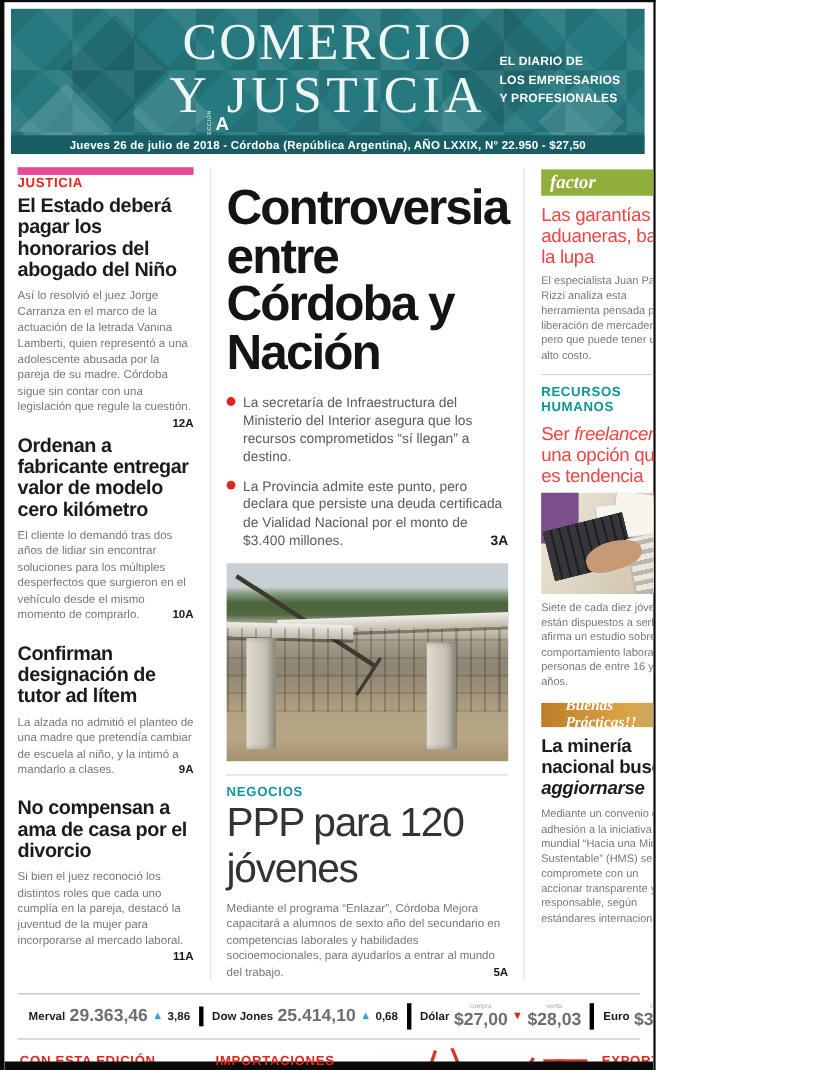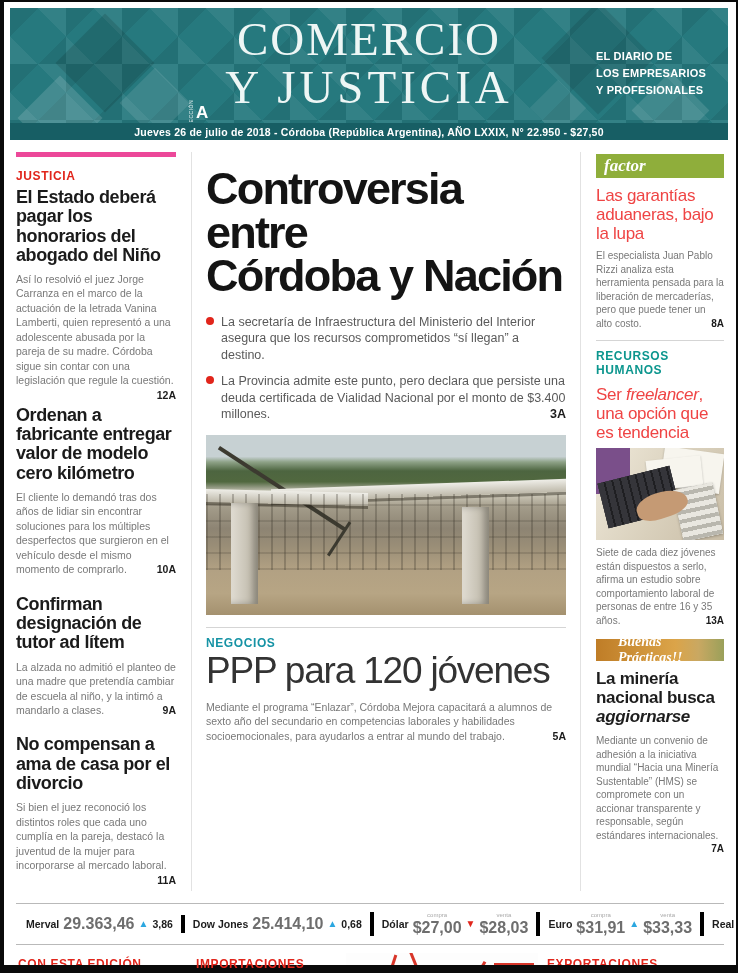--- a/index.html
+++ b/index.html
@@ -1,17 +1,17 @@
 <!DOCTYPE html>
 <html><head>
 <meta charset="utf-8">
 <style>
   * { margin:0; padding:0; box-sizing:border-box; }
   html,body { width:750px; background:#fff; font-family:"Liberation Sans", sans-serif; }
-  .page { position:relative; width:738px; height:973px; background:#fff;
+  .page { position:relative; width:596px; height:973px; background:#fff;
           border-left:4px solid #0a0a0a; border-top:2px solid #0a0a0a; border-right:2px solid #0a0a0a; overflow:hidden; }
 
   
   .masthead { position:relative; margin:6px 8px 0 6px; height:132px; background:#26797e; overflow:hidden; }
   .mh-pattern { position:absolute; inset:0;
      background-image:
        linear-gradient(45deg, rgba(255,255,255,0.06) 25%, transparent 25%, transparent 75%, rgba(255,255,255,0.06) 75%),
        linear-gradient(135deg, rgba(0,0,0,0.07) 25%, transparent 25%, transparent 75%, rgba(0,0,0,0.07) 75%);
      background-size:56px 56px; }
   .dia { position:absolute; transform:rotate(45deg); }
@@ -27,21 +27,21 @@
 
   
   .content { padding:12px 12px 0 12px; }
   .top-grid { display:grid; grid-template-columns:160px 1fr 128px; gap:0 15px; min-height:523px; }
 
   .kicker { font-size:12px; font-weight:bold; letter-spacing:0.6px; color:#e1251b; }
   .kicker.teal  { color:#1693a5; }
   .kicker.green { color:#0c968e; }
 
   
-  .col-left { border-top:5px solid #ec4899; padding-top:12px; }
+  .col-left { border-top:7px solid #ec4899; padding-top:0; }
   .art { margin-bottom:18px; }
   .art h3 { font-size:18px; line-height:1.07; letter-spacing:-0.4px; color:#1b1b1b; margin:5px 0 7px; }
   .body-txt { font-size:10.5px; color:#787878; line-height:1.38; }
   .ref { float:right; font-weight:bold; color:#1b1b1b; padding-left:6px; }
 
   
   .col-center { border-left:1px solid #e2e2e2; border-right:1px solid #e2e2e2; padding:8px 14px 0 14px; }
   .main-h1 { font-size:45px; font-weight:bold; line-height:0.97; letter-spacing:-1.8px; color:#141414; margin:7px 0 16px; }
   .bullets { list-style:none; margin-bottom:12px; }
   .bullet { position:relative; padding-left:15px; font-size:12.5px; color:#5a5a5a; line-height:1.32; margin-bottom:10px; }

